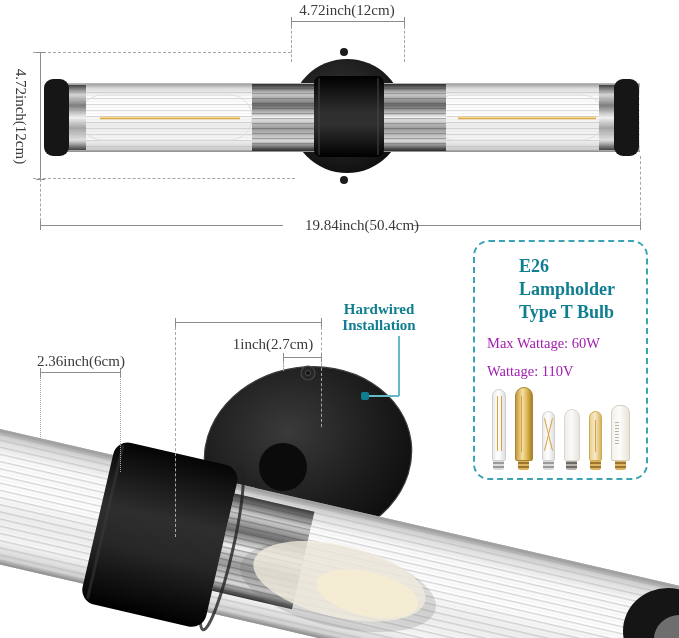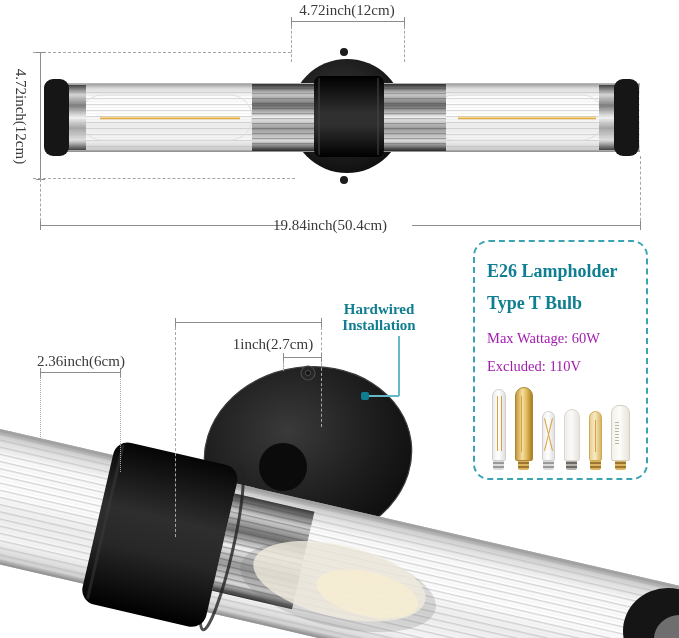--- a/index.html
+++ b/index.html
@@ -20,21 +20,21 @@
              color:var(--teal,#0F7E90);text-align:center;}
   .leader{position:absolute;z-index:6;}
   .leader.v{width:0;border-left:2px solid var(--teal-leader,#63B9C6);}
   .leader.h{height:0;border-top:2px solid var(--teal-leader,#63B9C6);}
   .leader-dot{position:absolute;z-index:7;width:8px;height:8px;border-radius:2px;
               background:var(--teal,#0F7E90);}
   
   .info-box{position:absolute;z-index:4;left:473px;top:240px;width:175px;height:240px;
             box-sizing:border-box;border:2px dashed var(--teal-border,#3BA3B1);
             border-radius:16px;padding:13px 12px;}
-  .info-title{font-size:18px;font-weight:bold;color:var(--teal,#0F7E90);line-height:32px;}
+  .info-title{font-size:18px;font-weight:bold;color:var(--teal,#0F7E90);line-height:23px;margin-left:32px;}
   .info-spec{font-size:14.5px;color:#a21caf;margin-top:11px;}
   .info-note{font-size:14.5px;color:var(--orange,#E9B35C);margin-top:11px;}
   .bulbs{position:absolute;left:8px;right:8px;bottom:8px;display:flex;align-items:flex-end;
          justify-content:center;gap:9px;}
   .bulb{display:flex;flex-direction:column;align-items:center;}
   .glass{position:relative;border-radius:8px 8px 2px 2px;box-sizing:border-box;}
   .base{width:11px;height:10px;margin-top:-1px;border-radius:1px 1px 2px 2px;}
   .base.silver{background:repeating-linear-gradient(180deg,#dcdcdc 0 2px,#9a9a9a 2px 4px);}
   .base.brass{background:repeating-linear-gradient(180deg,#ddb45f 0 2px,#9c762e 2px 4px);}
   .base.dark{background:repeating-linear-gradient(180deg,#b5b2ac 0 2px,#6d6a64 2px 4px);}
@@ -136,21 +136,21 @@
   <div class="vline" style="left:40px;top:52px;height:127px"></div>
   <div class="tickh" style="left:36px;top:52px;width:9px"></div>
   <div class="tickh" style="left:36px;top:179px;width:9px"></div>
   <div class="dim-label rot" style="left:-45px;top:108px;width:130px">4.72inch(12cm)</div>
   <div class="dashv" style="left:40px;top:179px;height:47px"></div>
   <div class="dashv" style="left:640px;top:156px;height:70px"></div>
   <div class="hline" style="left:40px;top:225px;width:243px"></div>
   <div class="hline" style="left:412px;top:225px;width:229px"></div>
   <div class="tickv" style="left:40px;top:221px;height:9px"></div>
   <div class="tickv" style="left:640px;top:221px;height:9px"></div>
-  <div class="dim-label" style="left:260px;top:217px;width:140px">19.84inch(50.4cm)</div>
+  <div class="dim-label" style="left:292px;top:217px;width:140px">19.84inch(50.4cm)</div>
 
   <svg class="fig" style="left:0;top:355px" width="679" height="283">
     <defs>
       <linearGradient id="glassV2" x1="0" y1="0" x2="0" y2="1">
         <stop offset="0" stop-color="#8f8f8f"></stop>
           <stop offset="0.07" stop-color="#d8d8d8"></stop>
         <stop offset="0.2" stop-color="#fbfbfb"></stop>
           <stop offset="0.45" stop-color="#ffffff"></stop>
         <stop offset="0.62" stop-color="#ededed"></stop>
           <stop offset="0.82" stop-color="#f6f6f6"></stop>
@@ -224,21 +224,21 @@
   <div class="dotv" style="left:40px;top:377px;height:62px"></div>
   <div class="dotv" style="left:120px;top:377px;height:95px"></div>
   <div class="hardwired" style="left:329px;top:301px;width:100px">Hardwired Installation</div>
   <div class="leader v" style="left:398px;top:336px;height:60px"></div>
   <div class="leader h" style="left:366px;top:395px;width:33px"></div>
   <div class="leader-dot" style="left:361px;top:392px"></div>
 
   <div class="info-box">
     <div class="info-title">E26 Lampholder Type T Bulb</div>
     <div class="info-spec">Max Wattage: 60W</div>
-    <div class="info-spec">Excluded: 110V</div>
+    <div class="info-spec">Wattage: 110V</div>
     <div class="bulbs">
       <div class="bulb b1">
         <div class="glass fil"></div>
           <div class="base silver"></div>
       </div>
       <div class="bulb b2">
         <div class="glass fil1"></div>
           <div class="base brass"></div>
       </div>
       <div class="bulb b3">

